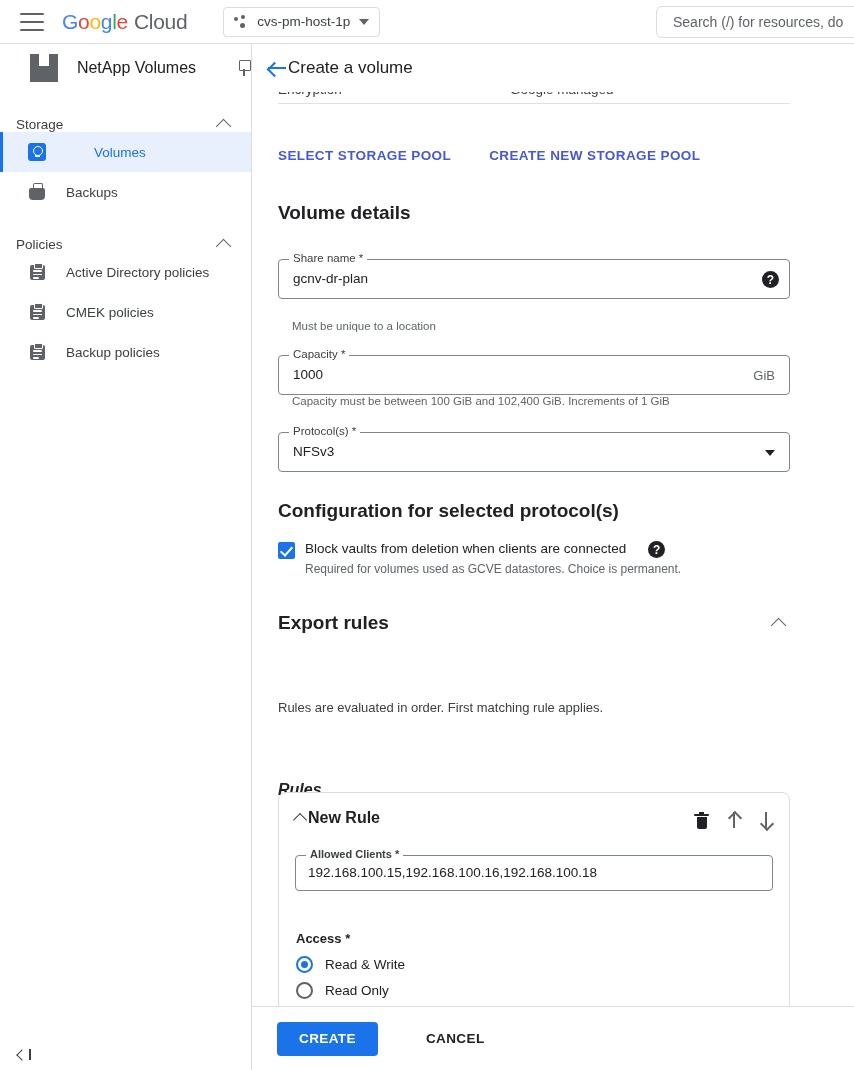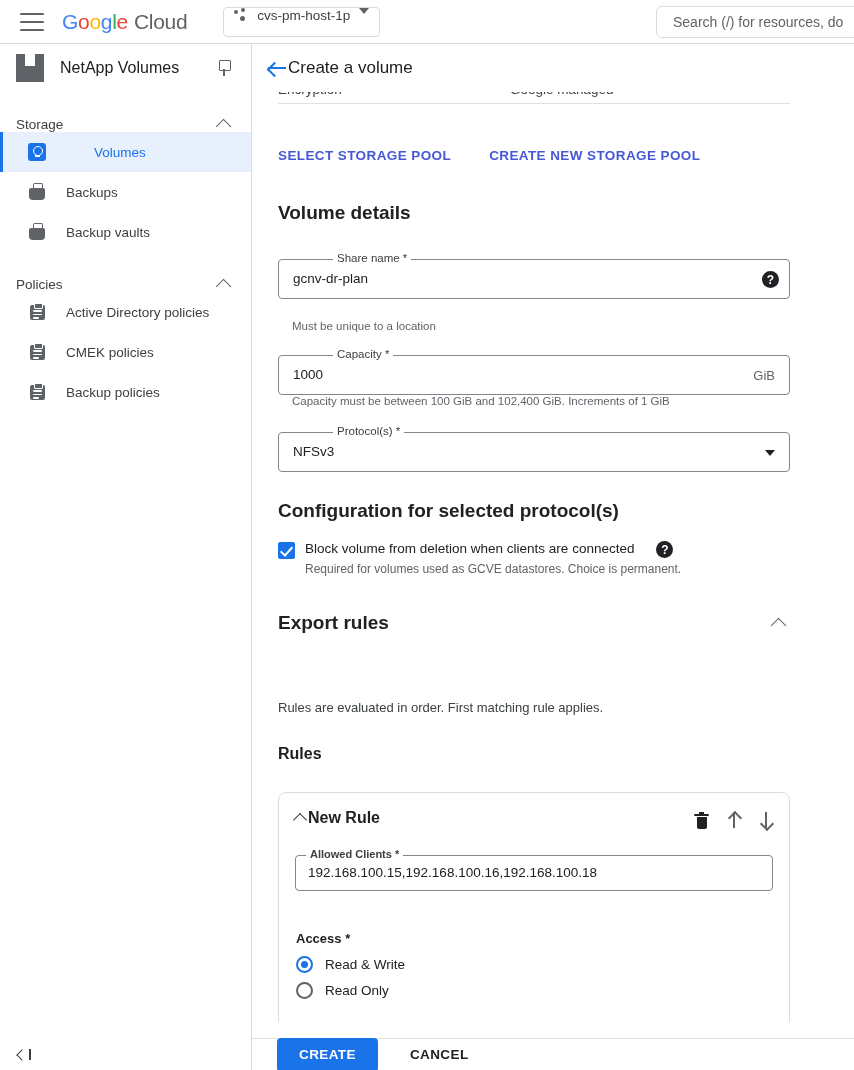--- a/index.html
+++ b/index.html
@@ -27,21 +27,21 @@
   .hamburger span { display: block; height: 2px; width: 24px; background: #5f6368; border-radius: 1px; }
   .gc-logo { font-size: 21px; letter-spacing: -0.3px; white-space: nowrap; }
   .gc-logo .g1 { color: #4285F4; } .gc-logo .o1 { color: #EA4335; }
   .gc-logo .o2 { color: #FBBC05; } .gc-logo .g2 { color: #4285F4; }
   .gc-logo .l1 { color: #34A853; } .gc-logo .e1 { color: #EA4335; }
   .gc-logo .cloud { color: #5f6368; margin-left: 6px; }
   .proj-select {
     margin-left: 36px;
     height: 30px; padding: 0 10px 0 10px;
     border: 1px solid #dadce0; border-radius: 4px;
-    display: flex; align-items: flex-start; gap: 9px;
+    display: flex; align-items: center; gap: 9px;
     cursor: pointer; background: #fff;
   }
   .proj-dots { position: relative; width: 14px; height: 14px; }
   .proj-dots i { position: absolute; background: #5f6368; border-radius: 50%; display: block; }
   .proj-dots i:nth-child(1) { width: 4px; height: 4px; left: 0; top: 2px; }
   .proj-dots i:nth-child(2) { width: 4px; height: 4px; left: 7px; top: 0px; }
   .proj-dots i:nth-child(3) { width: 5px; height: 5px; left: 6px; top: 8px; }
   .proj-name { font-size: 13.5px; color: #3c4043; white-space: nowrap; }
   .caret-dn { width: 0; height: 0; border-left: 5px solid transparent; border-right: 5px solid transparent; border-top: 6px solid #5f6368; }
   .searchbox {
@@ -55,21 +55,21 @@
     overflow: hidden; white-space: nowrap;
   }
   
   .sidebar {
     position: absolute; left: 0; top: 44px;
     width: 252px; height: 1026px;
     background: #fff;
     border-right: 1px solid #dadce0;
   }
   .product-row {
-    height: 48px; display: flex; align-items: center; padding-left: 16px; gap: 16px;
+    height: 48px; display: flex; align-items: center; padding-left: 30px; gap: 16px; justify-content: space-between;
   }
   .netapp-logo {
     width: 28px; height: 28px; background: #5f6368; position: relative; flex: 0 0 auto;
   }
   .netapp-logo::after {
     content: ""; position: absolute; left: 9px; top: 0; width: 10px; height: 12px; background: #fff;
   }
   .product-name { font-size: 16px; color: #202124; white-space: nowrap; }
   .pin-icon { margin-left: 22px; width: 14px; height: 16px; position: relative; cursor: pointer; }
   .pin-icon::before {
@@ -170,21 +170,21 @@
   }
   .txtbtn.b2 { margin-left: 38px; }
   .sec-title { position: absolute; left: 26px; font-size: 19px; font-weight: bold; color: #202124; }
   
   .field {
     position: absolute; left: 26px; width: 512px; height: 40px;
     border: 1px solid #80868b; border-radius: 4px; background: #fff;
   }
   .field .legend {
     position: absolute; left: 10px; top: -8px; height: 15px; padding: 0 4px;
-    background: #fff; font-size: 11.5px; color: #3c4043; white-space: nowrap; margin-left: 44px;
+    background: #fff; font-size: 11.5px; color: #3c4043; white-space: nowrap;
   }
   .field .val {
     position: absolute; left: 14px; top: 11px; font-size: 13.5px; color: #202124; white-space: nowrap;
   }
   .field .suffix { position: absolute; right: 14px; top: 12px; font-size: 13px; color: #5f6368; }
   .helpicon {
     position: absolute; right: 10px; top: 11px; width: 17px; height: 17px; border-radius: 50%;
     background: #202124; color: #fff; font-size: 12px; font-weight: bold;
     display: flex; align-items: center; justify-content: center; cursor: pointer; line-height: 1;
   }
@@ -254,23 +254,23 @@
   .radio-row { position: absolute; left: 17px; display: flex; align-items: center; gap: 12px; cursor: pointer; }
   .radio { width: 17px; height: 17px; border-radius: 50%; border: 2px solid #5f6368; position: relative; flex: 0 0 auto; }
   .radio.on { border-color: #1a73e8; }
   .radio.on::after {
     content: ""; position: absolute; left: 3px; top: 3px; width: 7px; height: 7px;
     border-radius: 50%; background: #1a73e8;
   }
   .radio-lbl { font-size: 13.5px; color: #202124; white-space: nowrap; }
   
   .footer {
-    position: absolute; left: 252px; bottom: 0; width: 602px; height: 32px;
+    position: absolute; left: 252px; bottom: 0; width: 602px; height: 64px;
     background: #fff; border-top: 1px solid #e0e0e0;
-    display: flex; align-items: center; padding-left: 25px; gap: 24px; margin-top: 16px;
+    display: flex; align-items: center; padding-left: 25px; gap: 40px; margin-top: 16px;
   }
   .btn-primary {
     height: 34px; padding: 0 22px; background: #1a73e8; color: #fff; border: none; border-radius: 4px;
     font-size: 13.5px; font-weight: bold; letter-spacing: 0.4px; cursor: pointer;
     font-family: "Liberation Sans", sans-serif;
   }
   .btn-text {
     height: 34px; padding: 0 8px; background: transparent; border: none;
     font-size: 13.5px; font-weight: bold; letter-spacing: 0.4px; color: #202124; cursor: pointer;
     font-family: "Liberation Sans", sans-serif;
@@ -315,24 +315,20 @@
   </div>
   <div class="nav-item active">
     <span class="ic ic-disk"></span>
     <span class="lbl">Volumes</span>
   </div>
 
   <div class="nav-item">
     <span class="ic ic-bucket"></span>
     <span class="lbl">Backups</span>
   </div>
-  <div class="nav-item">
-    <span class="ic ic-bucket"></span>
-    <span class="lbl">Backup vaults</span>
-  </div>
 
   <div class="nav-group-hdr">
     <span class="t">Policies</span>
     <span class="chev-up"></span>
   </div>
   <div class="nav-item">
     <span class="ic ic-clip">
         <span class="clip-lines">
           <i></i>
           <i></i>
@@ -404,31 +400,31 @@
 
     <div class="field" style="top:340px;">
       <span class="legend">Protocol(s) *</span>
       <span class="val">NFSv3</span>
       <span class="selcaret"></span>
     </div>
 
     <div class="sec-title" style="top:408px;">Configuration for selected protocol(s)</div>
     <div class="cbox-row" style="top:449px;">
       <span class="cbox"></span>
-      <span class="cbox-txt">Block volume from deletion when clients are connected</span>
+      <span class="cbox-txt">Block vaults from deletion when clients are connected</span>
       <span class="helpicon" style="position:static;margin-left:12px;margin-top:0;">?</span>
     </div>
     <div class="cbox-sub" style="top:470px;">Required for volumes used as GCVE datastores. Choice is permanent.</div>
 
     <div class="sec-row" style="top:520px;">
       <span style="font-size:19px;font-weight:bold;color:#202124;">Export rules</span>
       <span class="chev-up"></span>
     </div>
     <div class="plain" style="top:608px;">Rules are evaluated in order. First matching rule applies.</div>
-    <div class="sec-title" style="top:653px;font-size:16px;">Rules</div>
+    <div class="sec-title" style="top:689px;font-size:16px;font-style:italic;">Rules</div>
 
     <div class="rulecard">
       <div class="rulehdr">
         <span class="chev-sm"></span>
         <span class="rulename">New Rule</span>
       </div>
       <div class="ruleacts">
         <span class="trash">
             <span class="lid"></span>
           </span>

